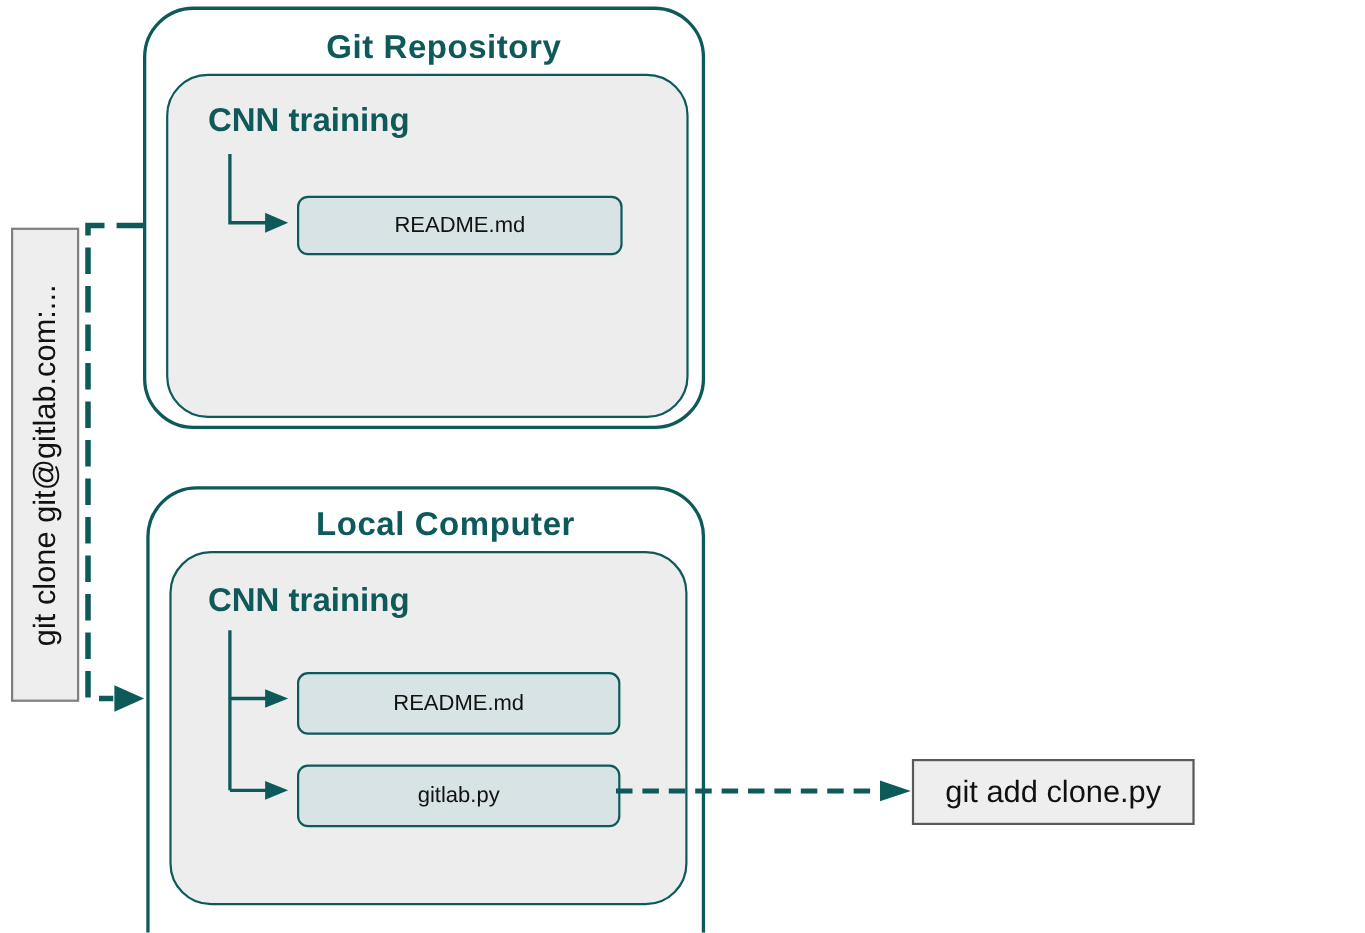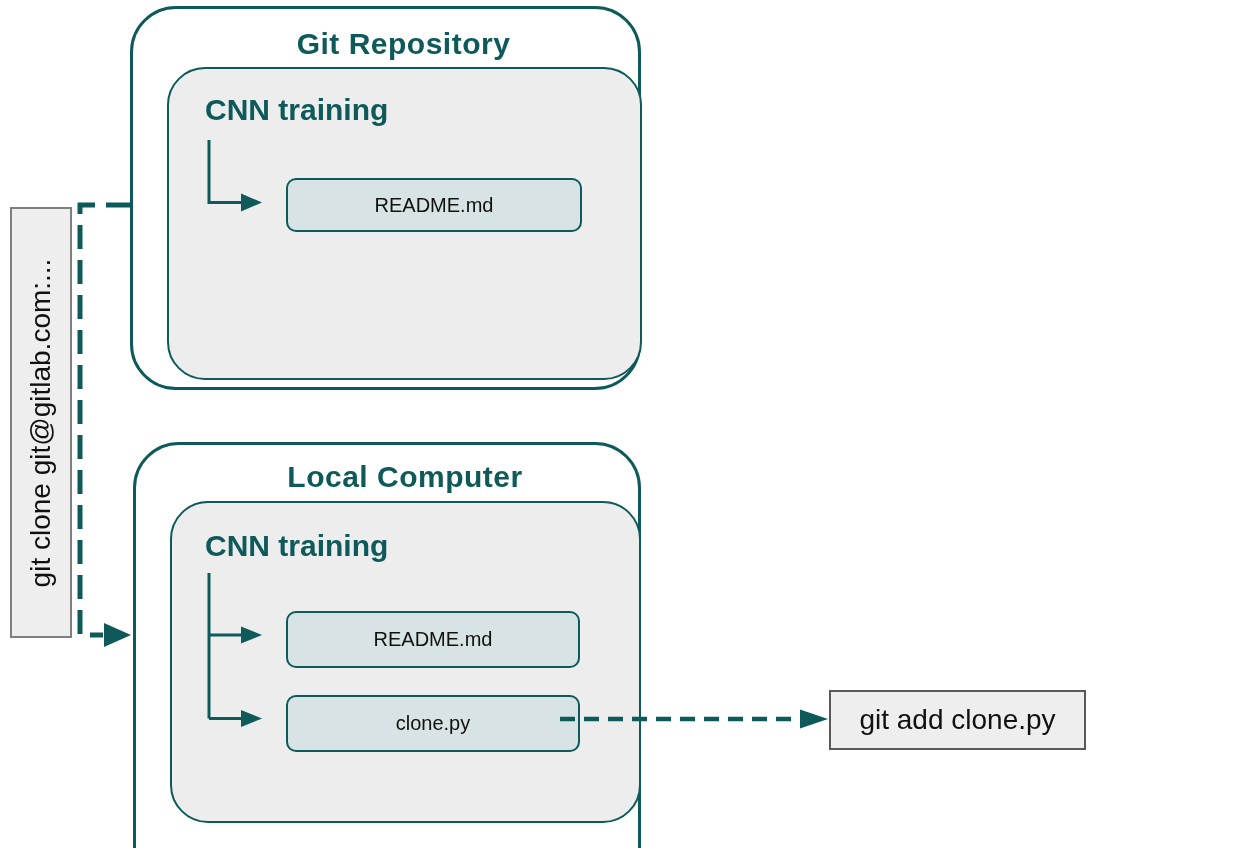--- a/index.html
+++ b/index.html
@@ -27,21 +27,20 @@
     color: #0e5a5a;
     letter-spacing: 0.5px;
     padding-left: 36px;
   }
   .folder {
     position: absolute;
     background: #ededed;
     border: 2.5px solid #0e5a5a;
     border-radius: 38px;
     box-sizing: border-box;
-    margin-left: 16px;
   }
   .folder-label {
     position: absolute;
     font-size: 30px;
     font-weight: bold;
     color: #0e5a5a;
     white-space: nowrap;
   }
   .file-node {
     position: absolute;
@@ -113,21 +112,21 @@
       <div class="folder-label">CNN training</div>
       <div class="file-node file-readme-top">README.md</div>
     </div>
   </section>
 
   <section class="group group-local">
     <div class="group-title">Local Computer</div>
     <div class="folder folder-local">
       <div class="folder-label">CNN training</div>
       <div class="file-node file-readme-bottom">README.md</div>
-      <div class="file-node file-train">clone.py</div>
+      <div class="file-node file-train">gitlab.py</div>
     </div>
   </section>
 
   <div class="cmd-box cmd-clone">
     <span>git clone git@gitlab.com:...</span>
   </div>
 
   <div class="cmd-box cmd-add">
     <span>git add clone.py</span>
   </div>

